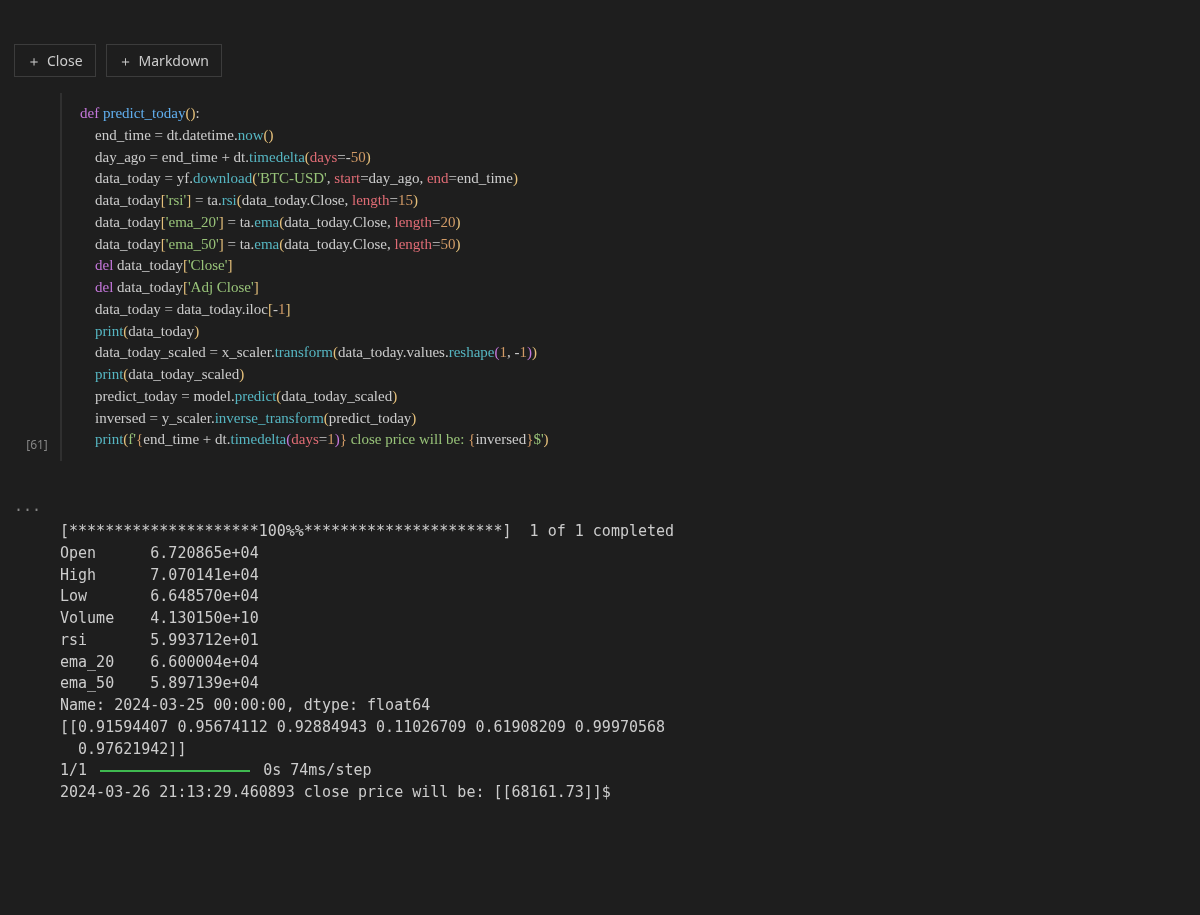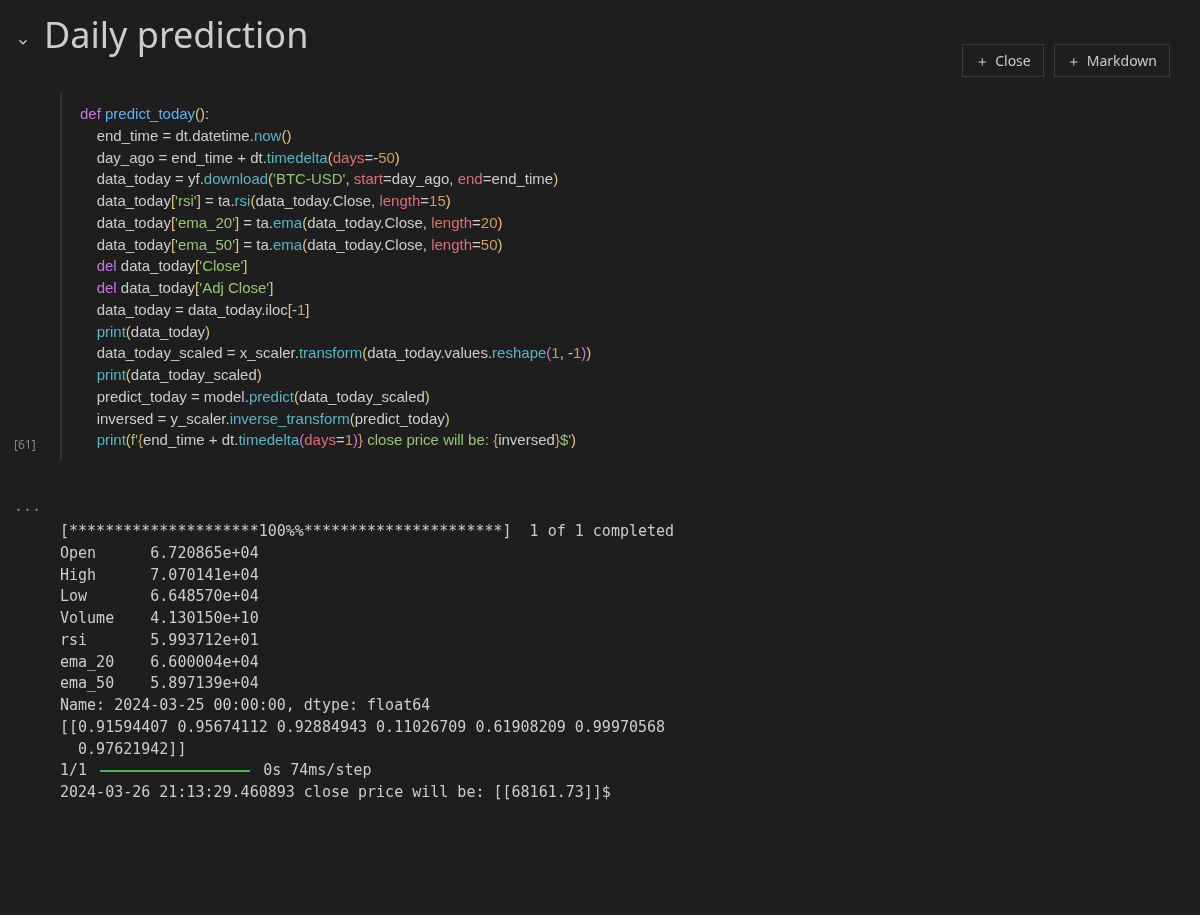--- a/index.html
+++ b/index.html
@@ -90,33 +90,34 @@
     flex: 0 0 46px;
     text-align: left;
     padding-top: 8px;
     font-size: 12px;
     color: #858585;
     font-family: -apple-system, BlinkMacSystemFont, "Segoe UI", system-ui, sans-serif;
   }
   .gutter-bottom {
     align-self: flex-end;
     padding-bottom: 8px;
+    text-align: center;
   }
 
   .code-block {
     flex: 1;
     border-left: 2px solid #303030;
     background: #1e1e1e;
     padding: 10px 18px;
     min-height: 20px;
   }
 
   pre {
     margin: 0;
-    font-family: Liberation Sans, sans-serif;
+    font-family: Liberation Serif, serif;
     font-size: 15px;
     line-height: 1.45;
     white-space: pre;
   }
 
   
   .kw  { color: #c678dd; }           
   .fn  { color: #61afef; }           
   .id  { color: #cccccc; }           
   .op  { color: #cccccc; }
@@ -148,28 +149,20 @@
   }
 
   .cell-gap { height: 36px; }
 </style>
 </head>
 <body>
 
 <div class="container">
 
   <div class="header-row">
-    <div class="title-group">
-      <span class="collapse-icon">
-        <svg width="14" height="14" viewBox="0 0 16 16" fill="none" stroke="currentColor" stroke-width="1.5">
-            <path d="M4 6l4 4 4-4"></path>
-          </svg>
-      </span>
-      <h1 class="page-title">Daily prediction</h1>
-    </div>
     <div class="toolbar">
       <button class="tb-btn">
         <span class="plus-icon">＋</span>
         <span>Close</span>
       </button>
       <button class="tb-btn">
         <span class="plus-icon">＋</span>
         <span>Markdown</span>
       </button>
     </div>

